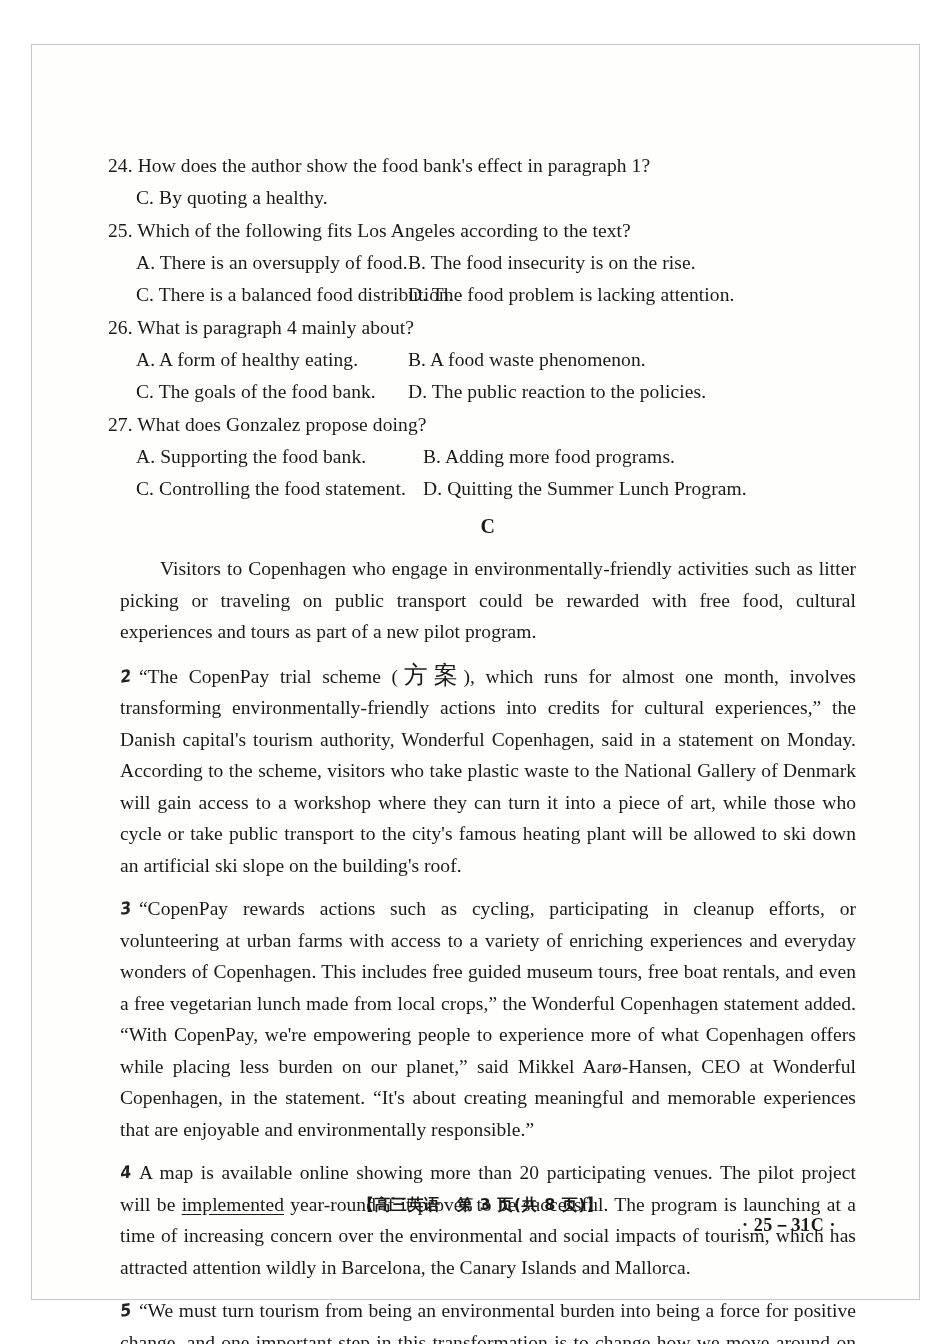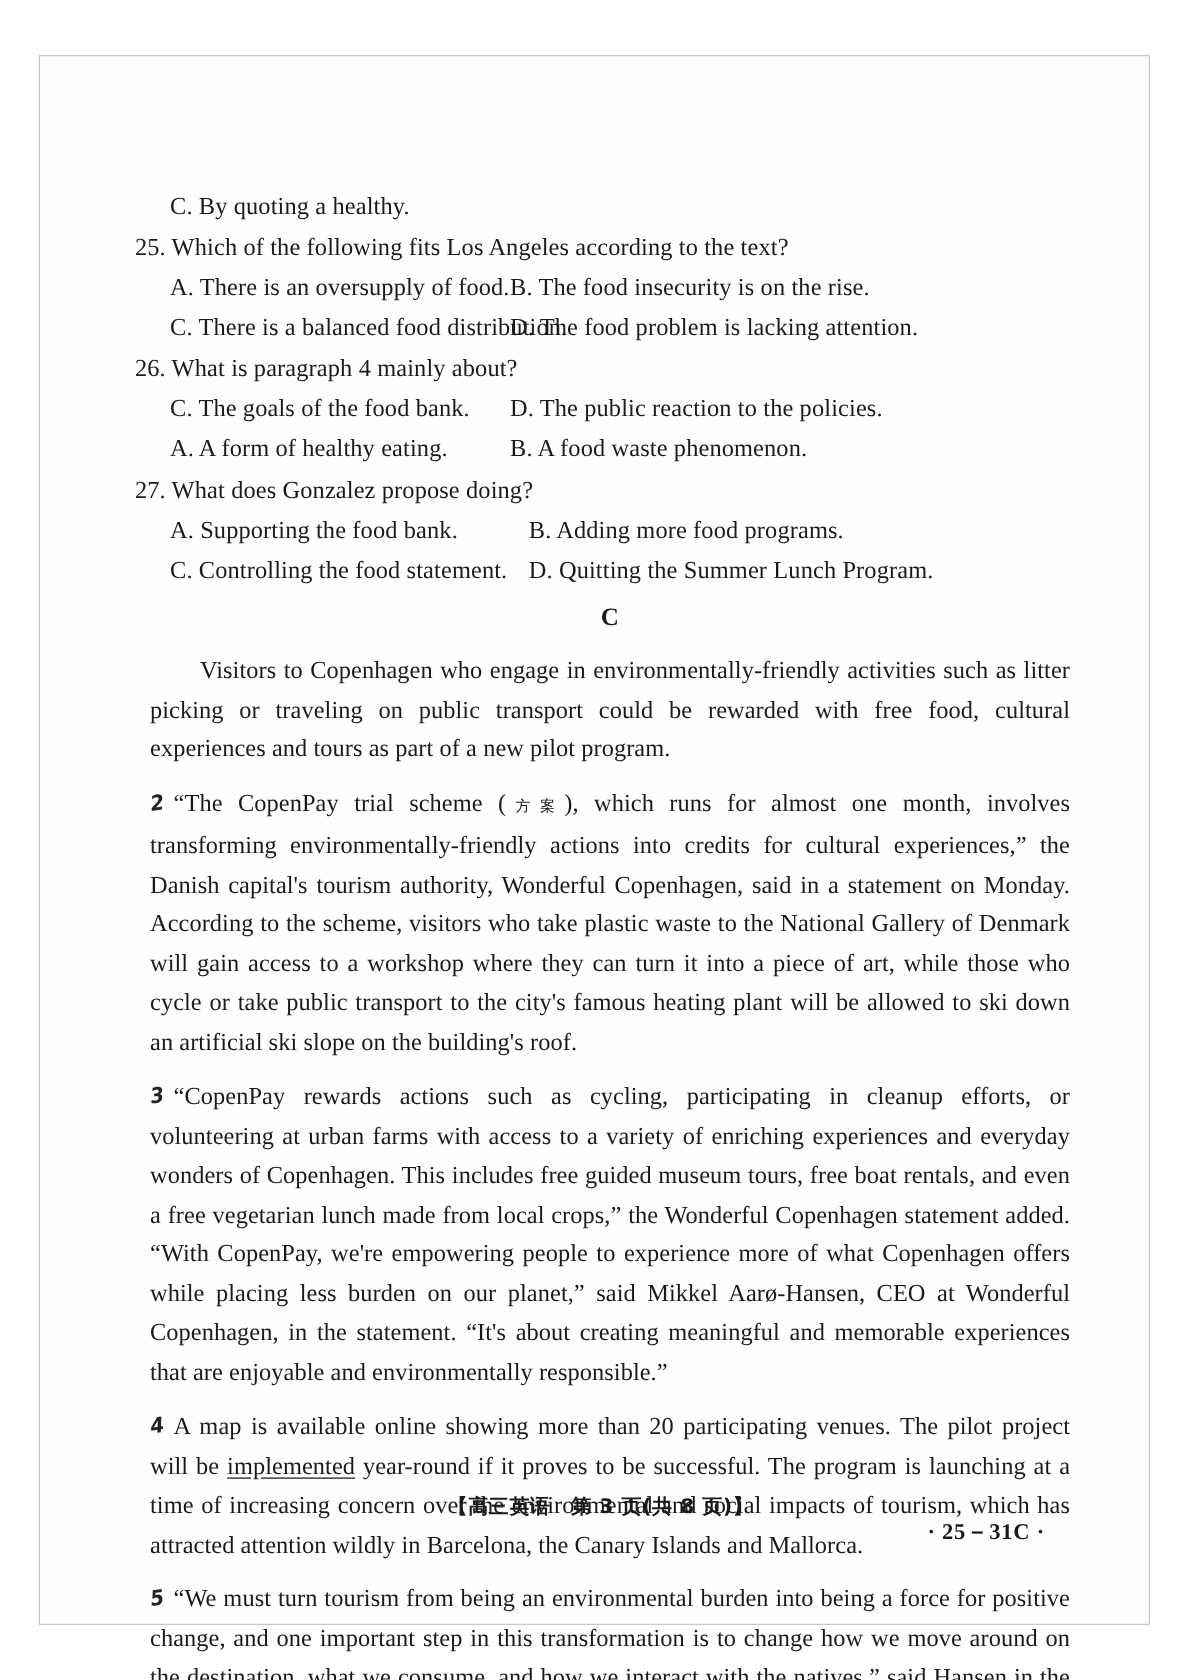--- a/index.html
+++ b/index.html
@@ -107,21 +107,21 @@
     margin-right: 7px;
     color: #222;
     vertical-align: 1px;
   }
   .u {
     text-decoration: underline;
     text-underline-offset: 3px;
   }
   .cjk {
     font-family: Liberation Serif, serif;
-    font-size: 12px;
+    font-size: 24px;
   }
 
   
   .footer {
     position: absolute;
     left: 76px;
     top: 1150px;
     width: 770px;
     height: 40px;
   }
@@ -146,20 +146,21 @@
     white-space: nowrap;
   }
 </style>
 </head>
 <body>
 
 <div class="page-sheet">
   <div class="page-inner">
 
     <div class="question">
+      <div class="q-stem">24. How does the author show the food bank's effect in paragraph 1?</div>
       <div class="options">
         <div class="opt-row">
           <span class="opt left">C. By quoting a healthy.</span>
         </div>
       </div>
     </div>
 
     <div class="question">
       <div class="q-stem">25. Which of the following fits Los Angeles according to the text?</div>
       <div class="options">
@@ -171,26 +172,26 @@
           <span class="opt left">C. There is a balanced food distribution.</span>
           <span class="opt right">D. The food problem is lacking attention.</span>
         </div>
       </div>
     </div>
 
     <div class="question">
       <div class="q-stem">26. What is paragraph 4 mainly about?</div>
       <div class="options">
         <div class="opt-row">
+          <span class="opt left">A. A form of healthy eating.</span>
+          <span class="opt right">B. A food waste phenomenon.</span>
+        </div>
+        <div class="opt-row">
           <span class="opt left">C. The goals of the food bank.</span>
           <span class="opt right">D. The public reaction to the policies.</span>
-        </div>
-        <div class="opt-row">
-          <span class="opt left">A. A form of healthy eating.</span>
-          <span class="opt right">B. A food waste phenomenon.</span>
         </div>
       </div>
     </div>
 
     <div class="question">
       <div class="q-stem">27. What does Gonzalez propose doing?</div>
       <div class="options">
         <div class="opt-row wide">
           <span class="opt left">A. Supporting the food bank.</span>
           <span class="opt right">B. Adding more food programs.</span>

